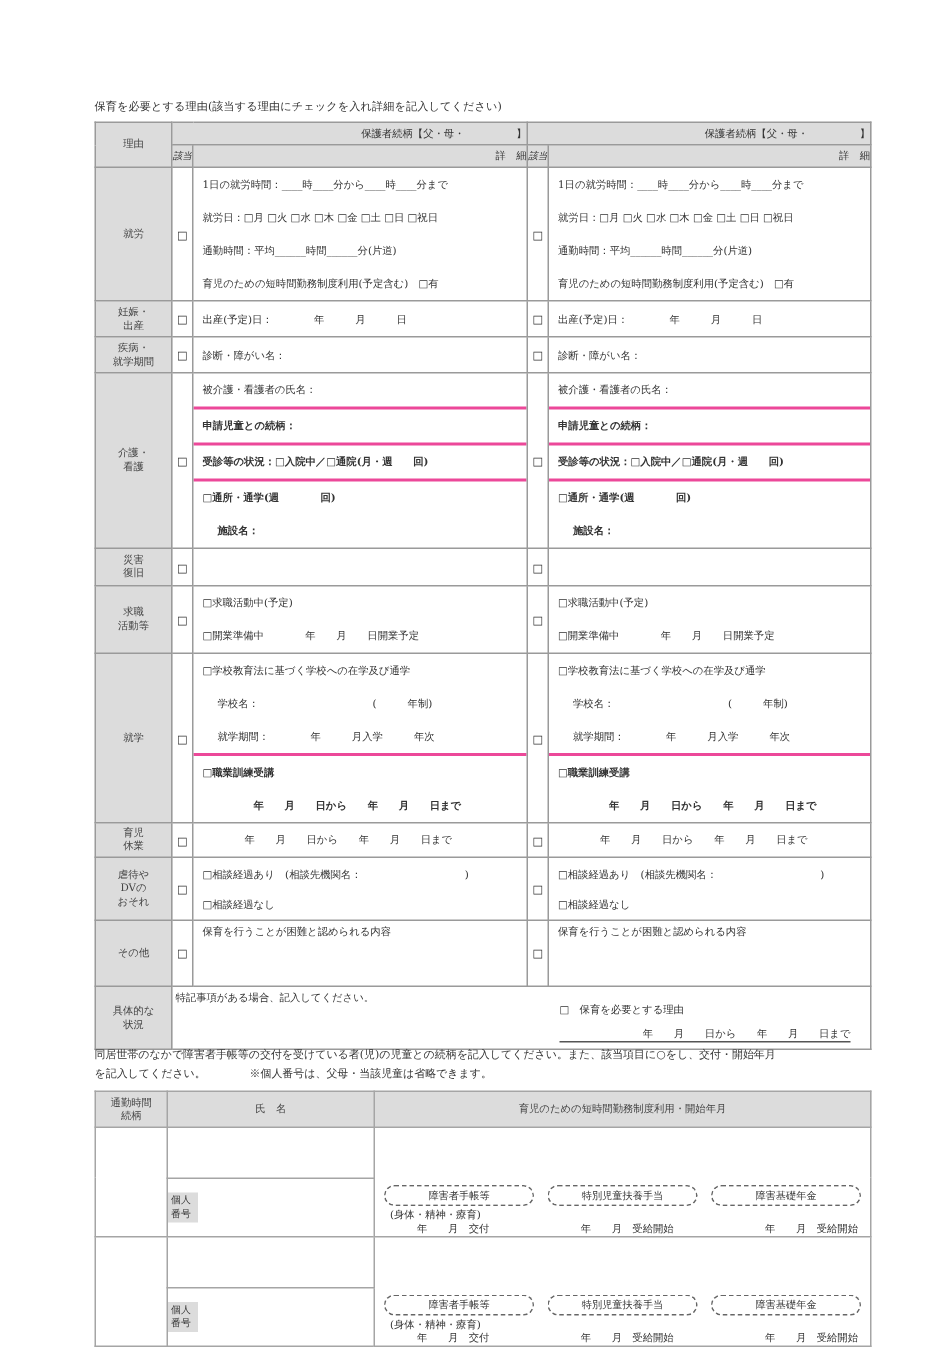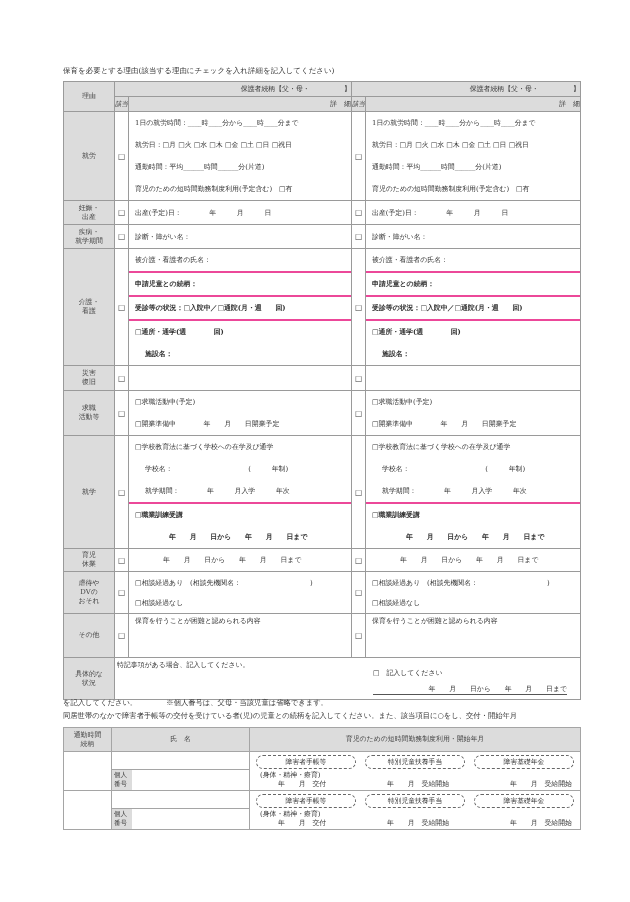--- a/index.html
+++ b/index.html
@@ -18,21 +18,21 @@
   .gaito { font-size: 6.4px; line-height: 7px; text-align: center; font-style: italic; }
   .detail { padding-left: 6px !important; }
   .line { height: 22px; line-height: 22px; white-space: nowrap; }
   .line.ind { padding-left: 10px; }
   .line.ind2 { padding-left: 34px; }
   .sub { border-top: 2px solid #ec4899; font-weight: bold; }
 
   .note2 { position: absolute; left: 63px; top: 697px; width: 520px; font-size: 7.3px; line-height: 12.5px; color: #333; }
   table.sub-t { position: absolute; left: 63px; top: 727px; width: 517px; border-collapse: collapse; table-layout: fixed; font-size: 6.9px; color: #333; border: 1.5px solid #777; }
   table.sub-t td { border: 1px solid #a5a5a5; padding: 0; vertical-align: middle; }
-  .pill { display: inline-block; border: 1px dashed #666; border-radius: 9px; height: 12px; line-height: 12px; text-align: center; font-size: 6.8px; }
+  .pill { display: inline-block; border: 1px dashed #666; border-radius: 9px; height: 12px; line-height: 12px; text-align: center; font-size: 6.8px; margin-top: 35px; }
   .grid3 { display: flex; justify-content: space-between; padding: 0 6px; }
   .dates { display: flex; justify-content: space-between; padding: 0 8px 0 14px; white-space: nowrap; }
   .special { position: relative; height: 40px; }
 </style>
 </head>
 <body>
 
 <div class="page">
 
   <div class="intro">保育を必要とする理由(該当する理由にチェックを入れ詳細を記入してください)</div>
@@ -203,31 +203,31 @@
       <td class="chk">□</td>
       <td class="detail" style="vertical-align:top;padding-top:2px !important">保育を行うことが困難と認められる内容</td>
     </tr>
 
     <tr style="height:42px">
       <td class="gray lbl" style="white-space:pre-line">具体的な
 状況</td>
       <td colspan="4" style="vertical-align:top">
         <div class="special">
           <div style="position:absolute;left:2px;top:2px">特記事項がある場合、記入してください。</div>
-          <div style="position:absolute;left:258px;top:10px">□　記入してください</div>
+          <div style="position:absolute;left:258px;top:10px">□　保育を必要とする理由</div>
           <div style="position:absolute;left:258px;top:26px;width:194px;border-bottom:1px solid #555;text-align:right;padding-right:0">年　　月　　日から　　年　　月　　日まで</div>
         </div>
       </td>
     </tr>
   </tbody>
     </table>
 
   <div class="note2">
+    <div style="white-space:nowrap">同居世帯のなかで障害者手帳等の交付を受けている者(児)の児童との続柄を記入してください。また、該当項目に○をし、交付・開始年月</div>
     <div style="white-space:pre">を記入してください。　　　　※個人番号は、父母・当該児童は省略できます。</div>
-    <div style="white-space:nowrap">同居世帯のなかで障害者手帳等の交付を受けている者(児)の児童との続柄を記入してください。また、該当項目に○をし、交付・開始年月</div>
   </div>
 
   <table class="sub-t">
     <colgroup>
         <col style="width:48px">
         <col style="width:138px">
         <col style="width:331px">
       </colgroup>
     <tbody>
         <tr style="height:24px">

